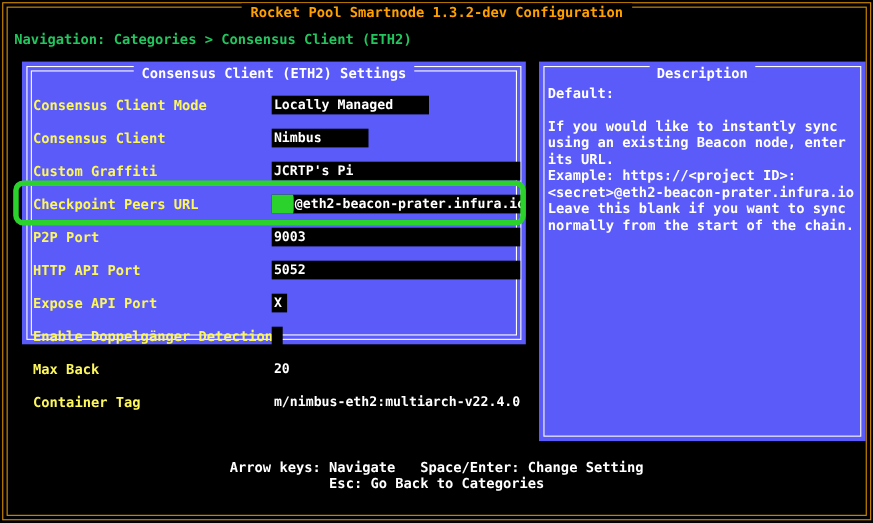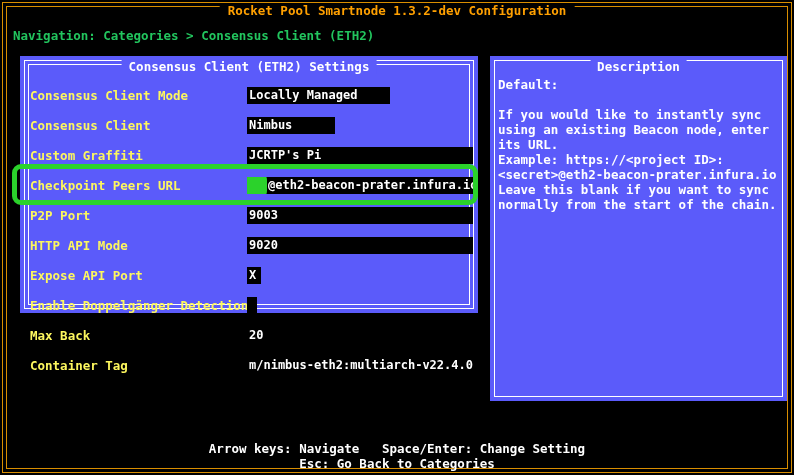--- a/index.html
+++ b/index.html
@@ -56,21 +56,21 @@
   .green-box{
     position:absolute;left:12px;top:164px;width:466px;height:41px;
     border:5px solid #2bd22b;border-radius:9px;box-sizing:border-box;
     z-index:5;pointer-events:none;
   }
 
   
   .desc-body{position:absolute;left:8px;top:21px;white-space:pre;color:#fff;}
 
   
-  .footer-line{position:absolute;left:0;right:0;text-align:center;color:#fff;white-space:pre;margin-top:24px;}
+  .footer-line{position:absolute;left:0;right:0;text-align:center;color:#fff;white-space:pre;}
   .footer-1{top:417px;}
   .footer-2{top:432px;}
 </style>
 </head>
 <body>
 
 <div class="win-border-a"></div>
 <div class="win-border-b"></div>
 <div class="win-title">Rocket Pool Smartnode 1.3.2-dev Configuration</div>
 
@@ -104,22 +104,22 @@
       <span class="cursor"></span>
     </span>
   </div>
 
   <div class="row" style="top:152px">
     <span class="flabel">P2P Port</span>
     <span class="fvalue w-full">9003</span>
   </div>
 
   <div class="row" style="top:182px">
-    <span class="flabel">HTTP API Mode</span>
-    <span class="fvalue w-full">9020</span>
+    <span class="flabel">HTTP API Port</span>
+    <span class="fvalue w-full">5052</span>
   </div>
 
   <div class="row" style="top:212px">
     <span class="flabel">Expose API Port</span>
     <span class="fvalue w-check">X</span>
   </div>
 
   <div class="row" style="top:242px">
     <span class="flabel">Enable Doppelgänger Detection</span>
     <span class="fvalue w-check-empty"></span>

